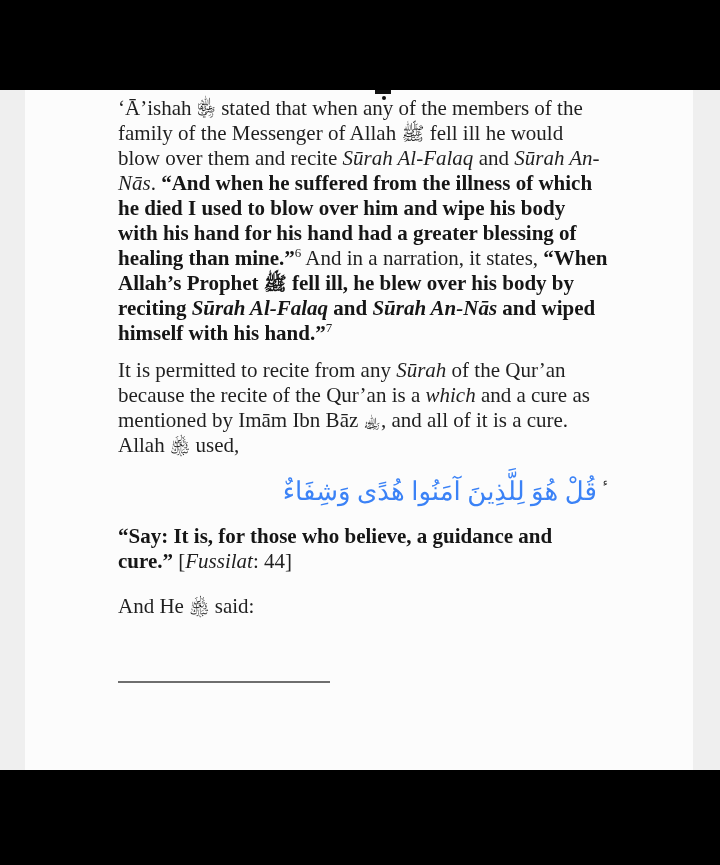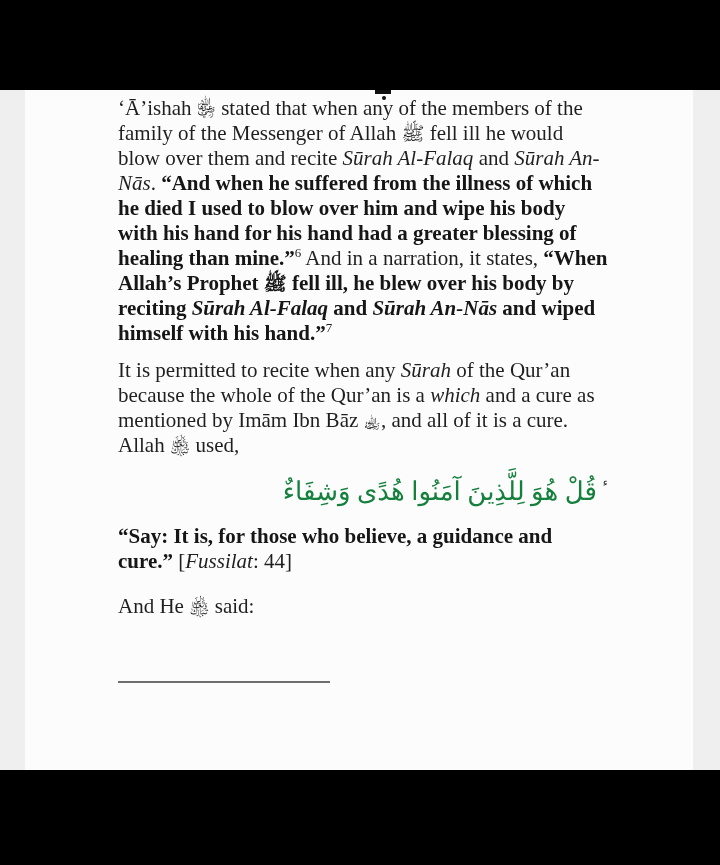--- a/index.html
+++ b/index.html
@@ -91,21 +91,21 @@
 
   .verse-block {
     direction: rtl;
     text-align: right;
     margin: 14px 0 12px 0;
     padding-right: 0px;
   }
   .verse-arabic {
     font-size: 26px;
     line-height: 40px;
-    color: #15803d;
+    color: #3b82f6;
   }
   .verse-ornament {
     display: inline-block;
     font-size: 11px;
     transform: translateY(-14px);
     margin-left: 6px;
     color: #222;
   }
 
   .translation { margin-bottom: 20px; }
@@ -140,21 +140,21 @@
 
   <div class="page">
 
     <div class="remnant-stroke"></div>
     <div class="remnant-dot"></div>
 
     <div class="content">
 
       <p class="body-par"><span>‘Ā’ishah </span><span class="ar">﵂</span><span> stated that when any of the members of the family of the Messenger of Allah </span><span class="ar">ﷺ</span><span> fell ill he would blow over them and recite </span><span class="i">Sūrah Al-Falaq</span><span> and </span><span class="i">Sūrah An-Nās</span><span>. </span><span class="b">“And when he suffered from the illness of which he died I used to blow over him and wipe his body with his hand for his hand had a greater blessing of healing than mine.”</span><span class="sup">6</span><span> And in a narration, it states, </span><span class="b">“When Allah’s Prophet </span><span class="ar b">ﷺ</span><span class="b"> fell ill, he blew over his body by reciting </span><span class="bi">Sūrah Al-Falaq</span><span class="b"> and </span><span class="bi">Sūrah An-Nās</span><span class="b"> and wiped himself with his hand.”</span><span class="sup">7</span></p>
 
-      <p class="body-par"><span>It is permitted to recite when any </span><span class="i">Sūrah</span><span> of the Qur’an because the whole of the Qur’an is a </span><span class="i">which</span><span> and a cure as mentioned by Imām Ibn Bāz </span><span class="ar">﵀</span><span>, and all of it is a cure. Allah </span><span class="ar">﵎</span><span> used,</span></p>
+      <p class="body-par"><span>It is permitted to recite from any </span><span class="i">Sūrah</span><span> of the Qur’an because the recite of the Qur’an is a </span><span class="i">which</span><span> and a cure as mentioned by Imām Ibn Bāz </span><span class="ar">﵀</span><span>, and all of it is a cure. Allah </span><span class="ar">﵎</span><span> used,</span></p>
 
       <div class="verse-block"><span class="verse-ornament">ء</span><span class="verse-arabic">قُلْ هُوَ لِلَّذِينَ آمَنُوا هُدًى وَشِفَاءٌ</span></div>
 
       <p class="translation"><span class="b">“Say: It is, for those who believe, a guidance and cure.” </span><span>[</span><span class="i">Fussilat</span><span>: 44]</span></p>
 
       <p class="closing-line"><span>And He </span><span class="ar">﵎</span><span> said:</span></p>
 
       <hr class="footnote-divider">
 
       <div class="footnotes">

